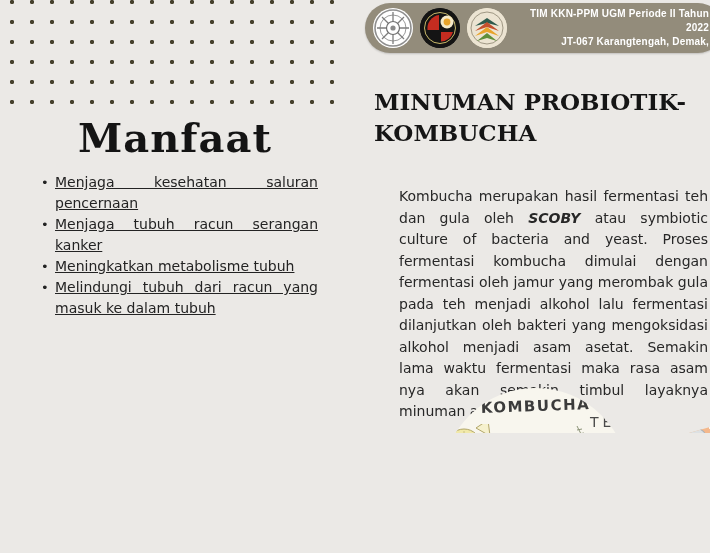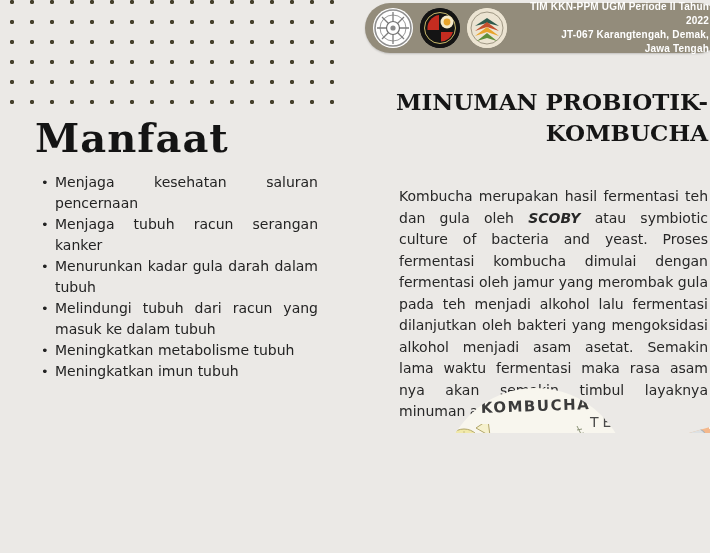--- a/index.html
+++ b/index.html
@@ -15,31 +15,31 @@
   .header-bar{position:absolute;left:365px;top:3px;width:358px;height:50px;
               background:#938c7b;border-radius:26px;display:flex;align-items:center;
               box-shadow:0 1px 2px rgba(0,0,0,.18);}
   .logos{display:flex;gap:7px;padding-left:8px;align-items:center;}
   .logo{width:40px;height:40px;border-radius:50%;overflow:hidden;flex:0 0 auto;}
   .header-text{margin-left:auto;text-align:right;padding-right:14px;color:#ffffff;
                font-family:"Liberation Sans",sans-serif;font-weight:bold;font-size:10px;
                line-height:14px;letter-spacing:.2px;}
 
   
-  .manfaat-title{position:absolute;left:35px;top:114px;width:280px;text-align:left;
+  .manfaat-title{position:absolute;left:35px;top:114px;width:280px;text-align:center;
                  font-family:"DejaVu Serif",serif;font-weight:bold;font-size:40px;
                  letter-spacing:1px;color:#141414;}
   .benefits{position:absolute;left:38px;top:172px;width:280px;margin:0;padding:0;
-            list-style:none;color:#232323;}
+            list-style:none;color:#232323;text-decoration:underline;}
   .benefits li{position:relative;padding-left:17px;font-size:14px;line-height:21px;
                text-align:justify;}
   .benefits li::before{content:"•";position:absolute;left:3px;top:0;font-size:13px;}
 
   
-  .kombucha-title{position:absolute;left:374px;top:86px;width:334px;text-align:right;
+  .kombucha-title{position:absolute;left:374px;top:86px;width:334px;text-align:left;
                   font-family:"DejaVu Serif",serif;font-weight:bold;font-size:23px;
                   line-height:31px;color:#151515;}
   .kombucha-para{position:absolute;left:399px;top:172px;width:309px;font-size:14px;
                  line-height:21.5px;text-align:justify;color:#272727;}
   .scoby{font-weight:bold;}
 
   
   .photo-left{position:absolute;left:358px;top:437px;width:89px;height:116px;
               border-radius:8px 8px 0 0;overflow:hidden;z-index:2;background:#aecfe2;}
   .photo-right{position:absolute;left:626px;top:421px;width:84px;height:132px;z-index:2;
@@ -95,32 +95,29 @@
           <path d="M8 18 L20 10 L32 18 L20 15 Z" fill="#2e5a4c"></path>
           <path d="M8 23 L20 14 L32 23 L20 19 Z" fill="#c4502e"></path>
           <path d="M8 28 L20 19 L32 28 L20 24 Z" fill="#e8a32a"></path>
           <path d="M10 33 L20 25 L30 33 L20 30 Z" fill="#5f8f3a"></path>
         </svg>
       </div>
     </div>
     <div class="header-text">
       <div>TIM KKN-PPM UGM Periode II Tahun 2022</div>
       <div>JT-067 Karangtengah, Demak,</div>
-      <div>Jawa Tengah</div>
     </div>
   </div>
 
   <div class="manfaat-title">Manfaat</div>
   <ul class="benefits">
     <li>Menjaga kesehatan saluran pencernaan</li>
     <li>Menjaga tubuh racun serangan kanker</li>
-    <li>Menurunkan kadar gula darah dalam tubuh</li>
+    <li>Meningkatkan metabolisme tubuh</li>
     <li>Melindungi tubuh dari racun yang masuk ke dalam tubuh</li>
-    <li>Meningkatkan metabolisme tubuh</li>
-    <li>Meningkatkan imun tubuh</li>
   </ul>
 
   <div class="kombucha-title">
     <div>MINUMAN PROBIOTIK-</div>
     <div>KOMBUCHA</div>
   </div>
   <p class="kombucha-para"><span>Kombucha merupakan hasil fermentasi teh dan gula oleh </span><em class="scoby">SCOBY</em><span> atau symbiotic culture of bacteria and yeast. Proses fermentasi kombucha dimulai dengan fermentasi oleh jamur yang merombak gula pada teh menjadi alkohol lalu fermentasi dilanjutkan oleh bakteri yang mengoksidasi alkohol menjadi asam asetat. Semakin lama waktu fermentasi maka rasa asam nya akan semakin timbul layaknya minuman anggur.</span></p>
 
   <div class="photo-left">
     <svg width="89" height="116" viewBox="0 0 89 116">

